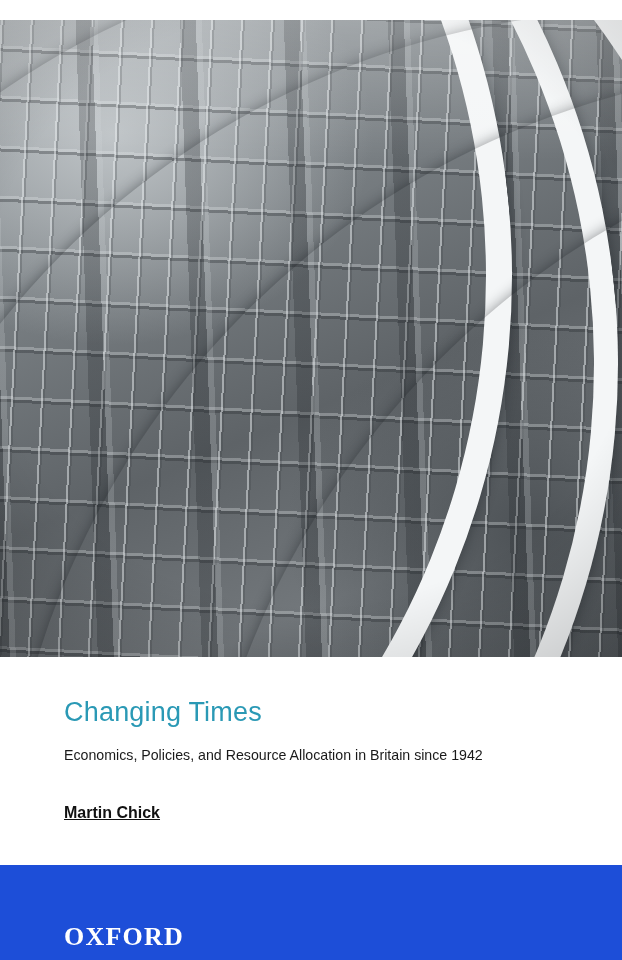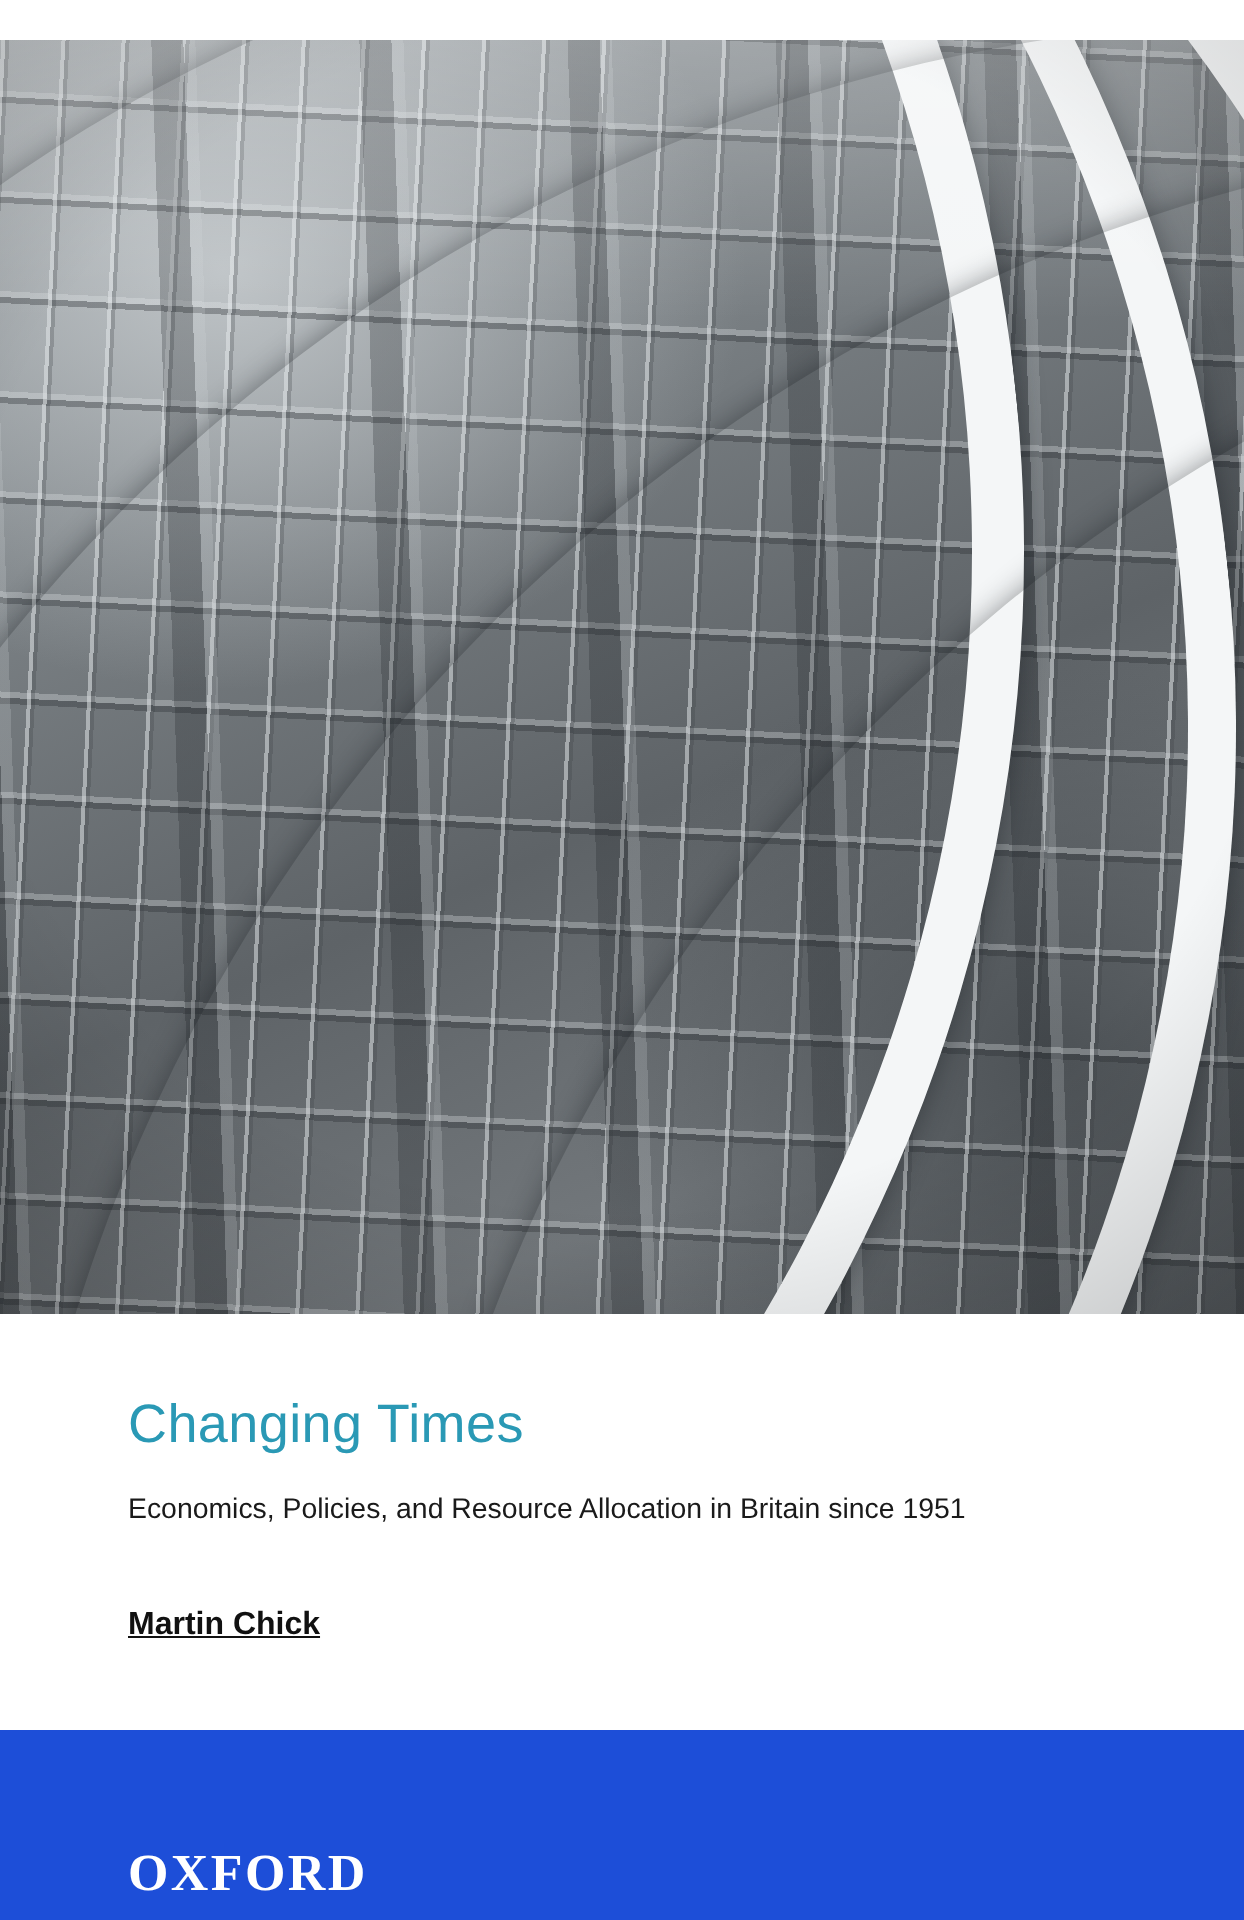--- a/index.html
+++ b/index.html
@@ -192,21 +192,21 @@
     <div class="rib r6"></div>
     <div class="rib r7"></div>
     <div class="rib r8"></div>
     <div class="rib r9"></div>
 
     <div class="img-vignette"></div>
   </div>
 
   <div class="text-band">
     <div class="book-title">Changing Times</div>
-    <div class="book-subtitle">Economics, Policies, and Resource Allocation in Britain since 1951</div>
+    <div class="book-subtitle">Economics, Policies, and Resource Allocation in Britain since 1942</div>
     <div class="book-author">Martin Chick</div>
   </div>
 
   <div class="publisher-band">
     <div class="publisher-logo">OXFORD</div>
   </div>
 
 </div>
 
 </body></html>

